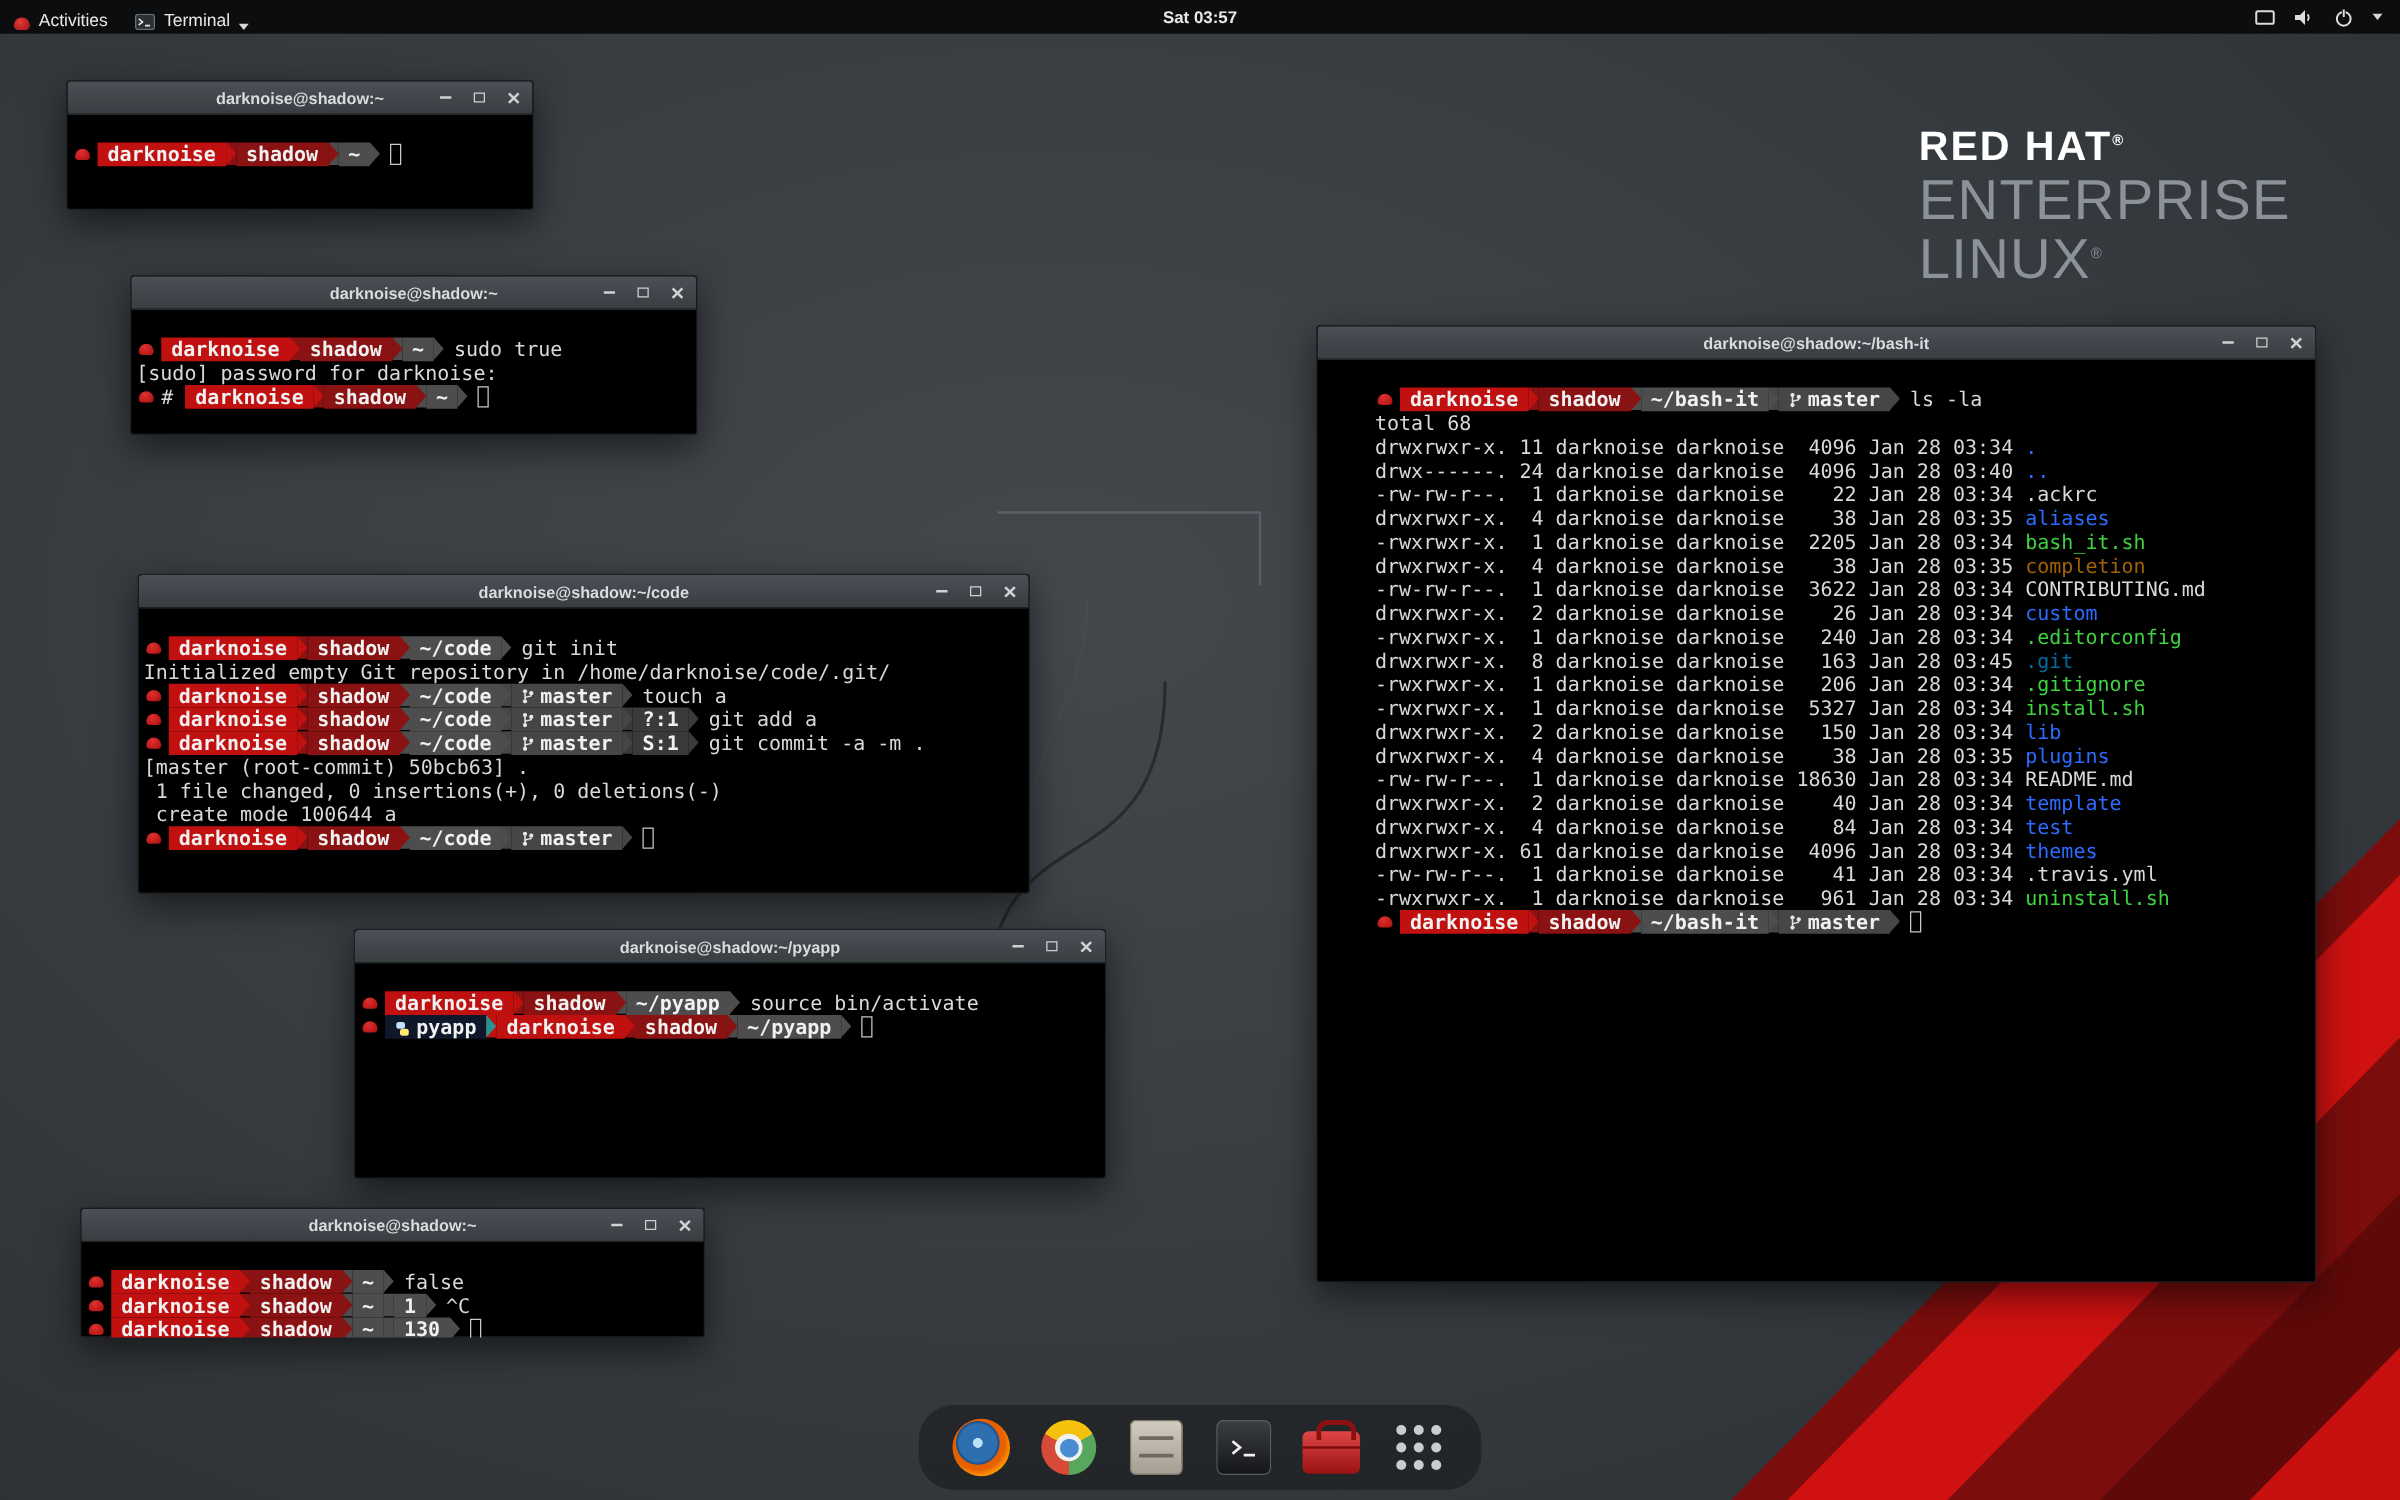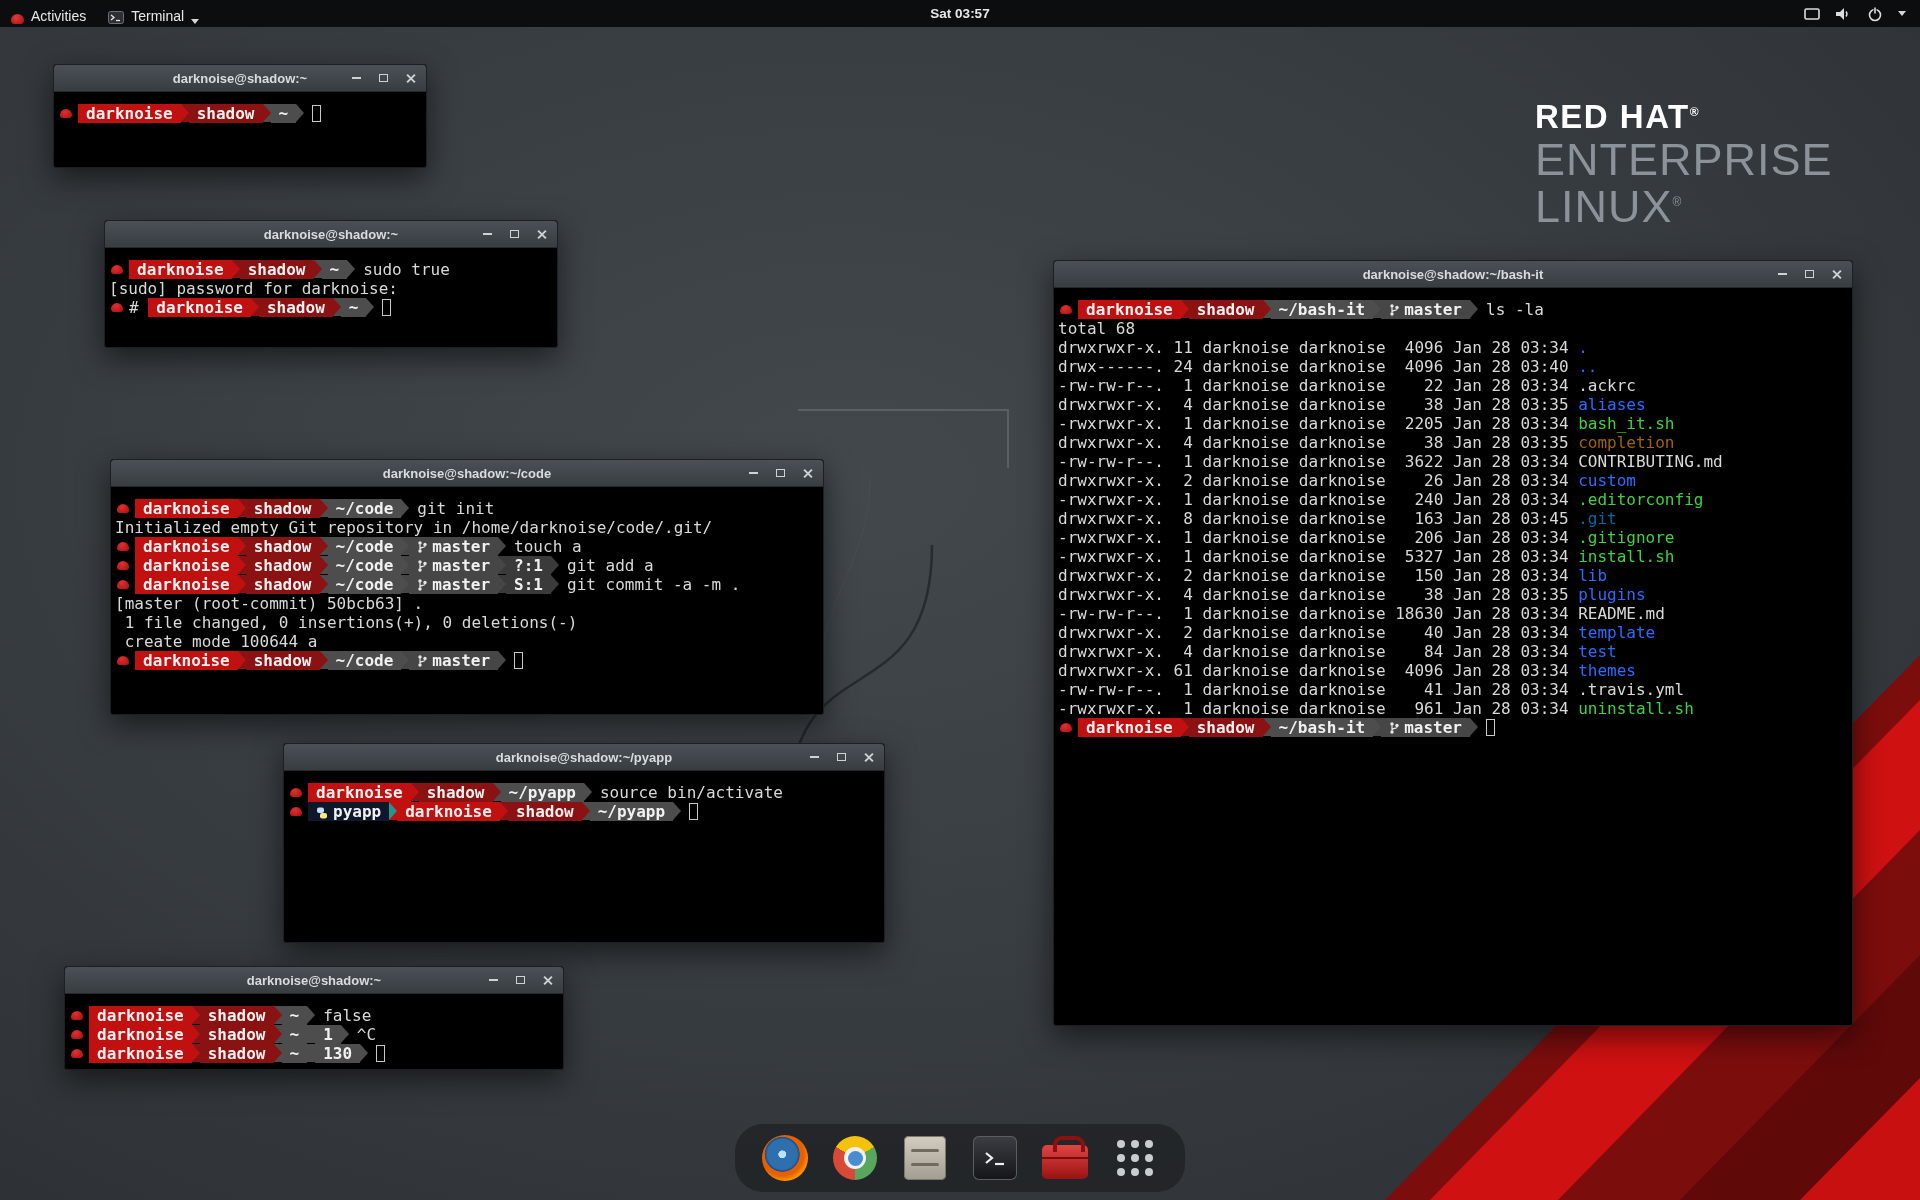--- a/index.html
+++ b/index.html
@@ -34,21 +34,21 @@
   .titlebar .title{font-size:13px;font-weight:bold;color:#d9dcdf}
   .tb-btns{position:absolute;right:9px;top:0;height:100%;display:flex;align-items:center;gap:13px}
   .wbtn{width:14px;height:14px;display:flex;align-items:center;justify-content:center;cursor:default}
   .g-min{width:9px;height:2px;background:#cfd2d4}
   .g-max{width:9px;height:8px;border:1.5px solid #cfd2d4}
   .g-close{position:relative;width:11px;height:11px}
   .g-close::before,.g-close::after{content:'';position:absolute;left:5px;top:0;width:2px;height:11px;background:#cfd2d4}
   .g-close::before{transform:rotate(45deg)}
   .g-close::after{transform:rotate(-45deg)}
 
-  .term-body{padding:12px 4px;font-family:"DejaVu Sans Mono",monospace;font-size:16px;line-height:19px;color:#d9d9d9;overflow:hidden}
+  .term-body{padding:22px 4px;font-family:"DejaVu Sans Mono",monospace;font-size:16px;line-height:19px;color:#d9d9d9;overflow:hidden}
   .tline{white-space:pre;height:19px}
   .phat{display:inline-block;width:12px;height:9px;margin:5px 6px 0 2px;
     background:radial-gradient(circle at 40% 30%,#e03030,#a80f0f);border-radius:6px 6px 3px 3px;vertical-align:top}
   .seg{display:inline-block;height:19px;line-height:19px;padding:0 8px;vertical-align:top;font-weight:bold;color:#f1f1f1}
   .parrow{display:inline-block;width:0;height:0;border-top:9.5px solid transparent;border-bottom:9.5px solid transparent;
     border-left:8px solid #000;vertical-align:top}
   .cmdtext{padding-left:8px}
   .cursor{display:inline-block;width:9px;height:17px;margin:1px 0 0 8px;border:1px solid #c9c9c9;vertical-align:top}
   .gseg-ic{vertical-align:-2px;margin-right:5px}
 
@@ -237,21 +237,21 @@
               <span class="g-min"></span>
             </span>
             <span class="wbtn">
               <span class="g-max"></span>
             </span>
             <span class="wbtn">
               <span class="g-close"></span>
             </span>
           </span>
         </div>
-        <div class="term-body" style="height: 738px;">
+        <div class="term-body" style="height: 738px; margin-left: 42px;">
           <div class="tline"><span class="phat"></span><span class="seg" style="background: rgb(192, 16, 16);">darknoise</span><span class="parrow" style="border-left-color: rgb(192, 16, 16); background-color: rgb(138, 18, 18);"></span><span class="seg" style="background: rgb(138, 18, 18);">shadow</span><span class="parrow" style="border-left-color: rgb(138, 18, 18); background-color: rgb(77, 77, 77);"></span><span class="seg" style="background: rgb(77, 77, 77);">~/bash-it</span><span class="parrow" style="border-left-color: rgb(77, 77, 77); background-color: rgb(70, 70, 70);"></span><span class="seg" style="background: rgb(70, 70, 70);"><svg class="gseg-ic" width="10" height="14" viewBox="0 0 10 14">
                 <circle cx="3" cy="3" r="1.7" fill="#e8e8e8"></circle>
                 <circle cx="3" cy="11" r="1.7" fill="#e8e8e8"></circle>
                 <circle cx="8" cy="4.5" r="1.7" fill="#e8e8e8"></circle>
                 <path d="M3 4.5 V9.5 M3 9 C3 6.5 8 8 8 6.2" stroke="#e8e8e8" stroke-width="1.2" fill="none"></path>
               </svg>master</span><span class="parrow" style="border-left-color: rgb(70, 70, 70); background-color: transparent;"></span><span class="cmdtext">ls -la</span></div>
           <div class="tline"><span class="outtext">total 68</span></div>
           <div class="tline"><span class="outtext">drwxrwxr-x. 11 darknoise darknoise  4096 Jan 28 03:34 </span><span class="outtext" style="color: rgb(45, 107, 255);">.</span></div>
           <div class="tline"><span class="outtext">drwx------. 24 darknoise darknoise  4096 Jan 28 03:40 </span><span class="outtext" style="color: rgb(45, 107, 255);">..</span></div>
           <div class="tline"><span class="outtext">-rw-rw-r--.  1 darknoise darknoise    22 Jan 28 03:34 </span><span class="outtext">.ackrc</span></div>

